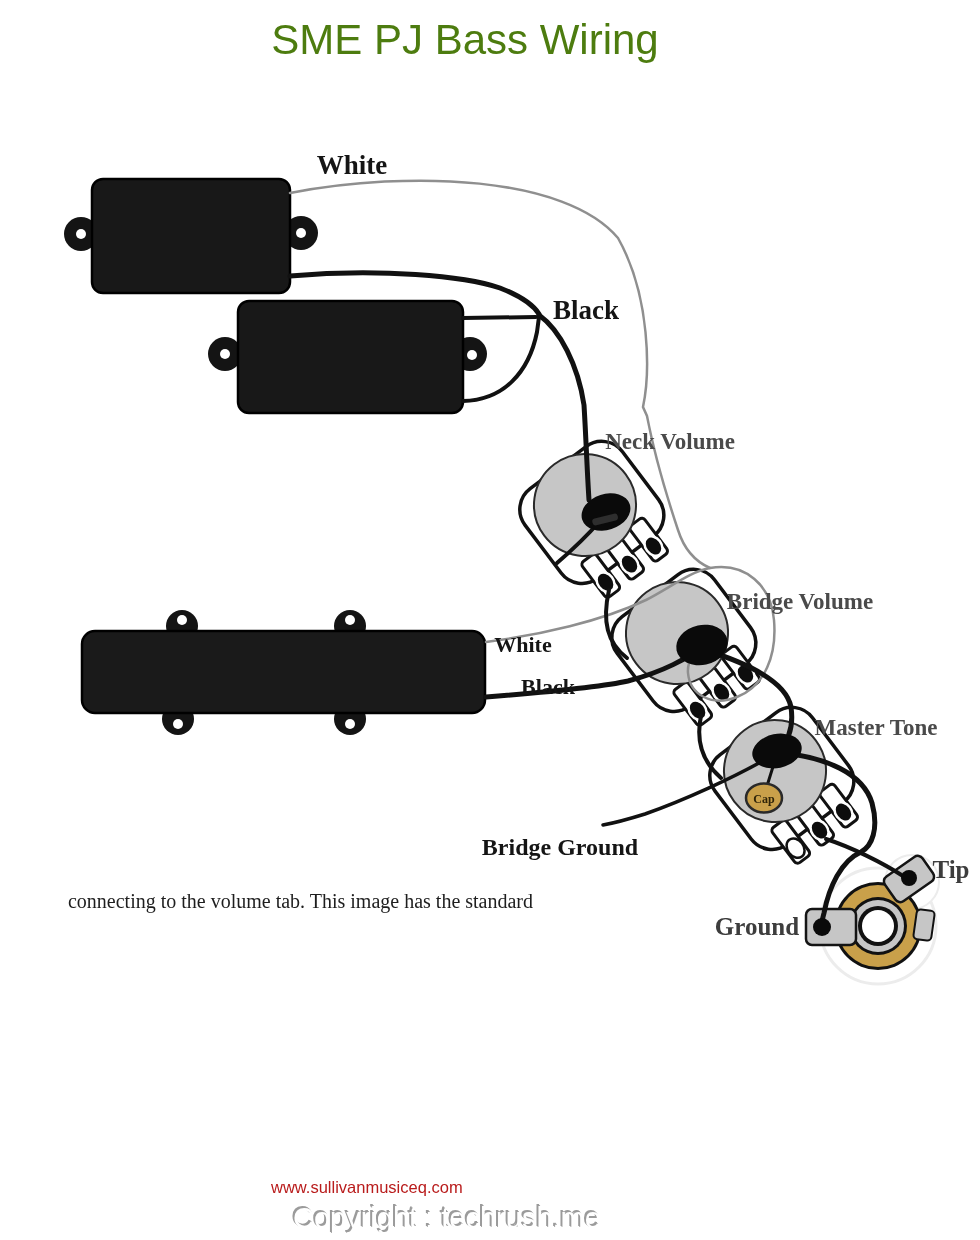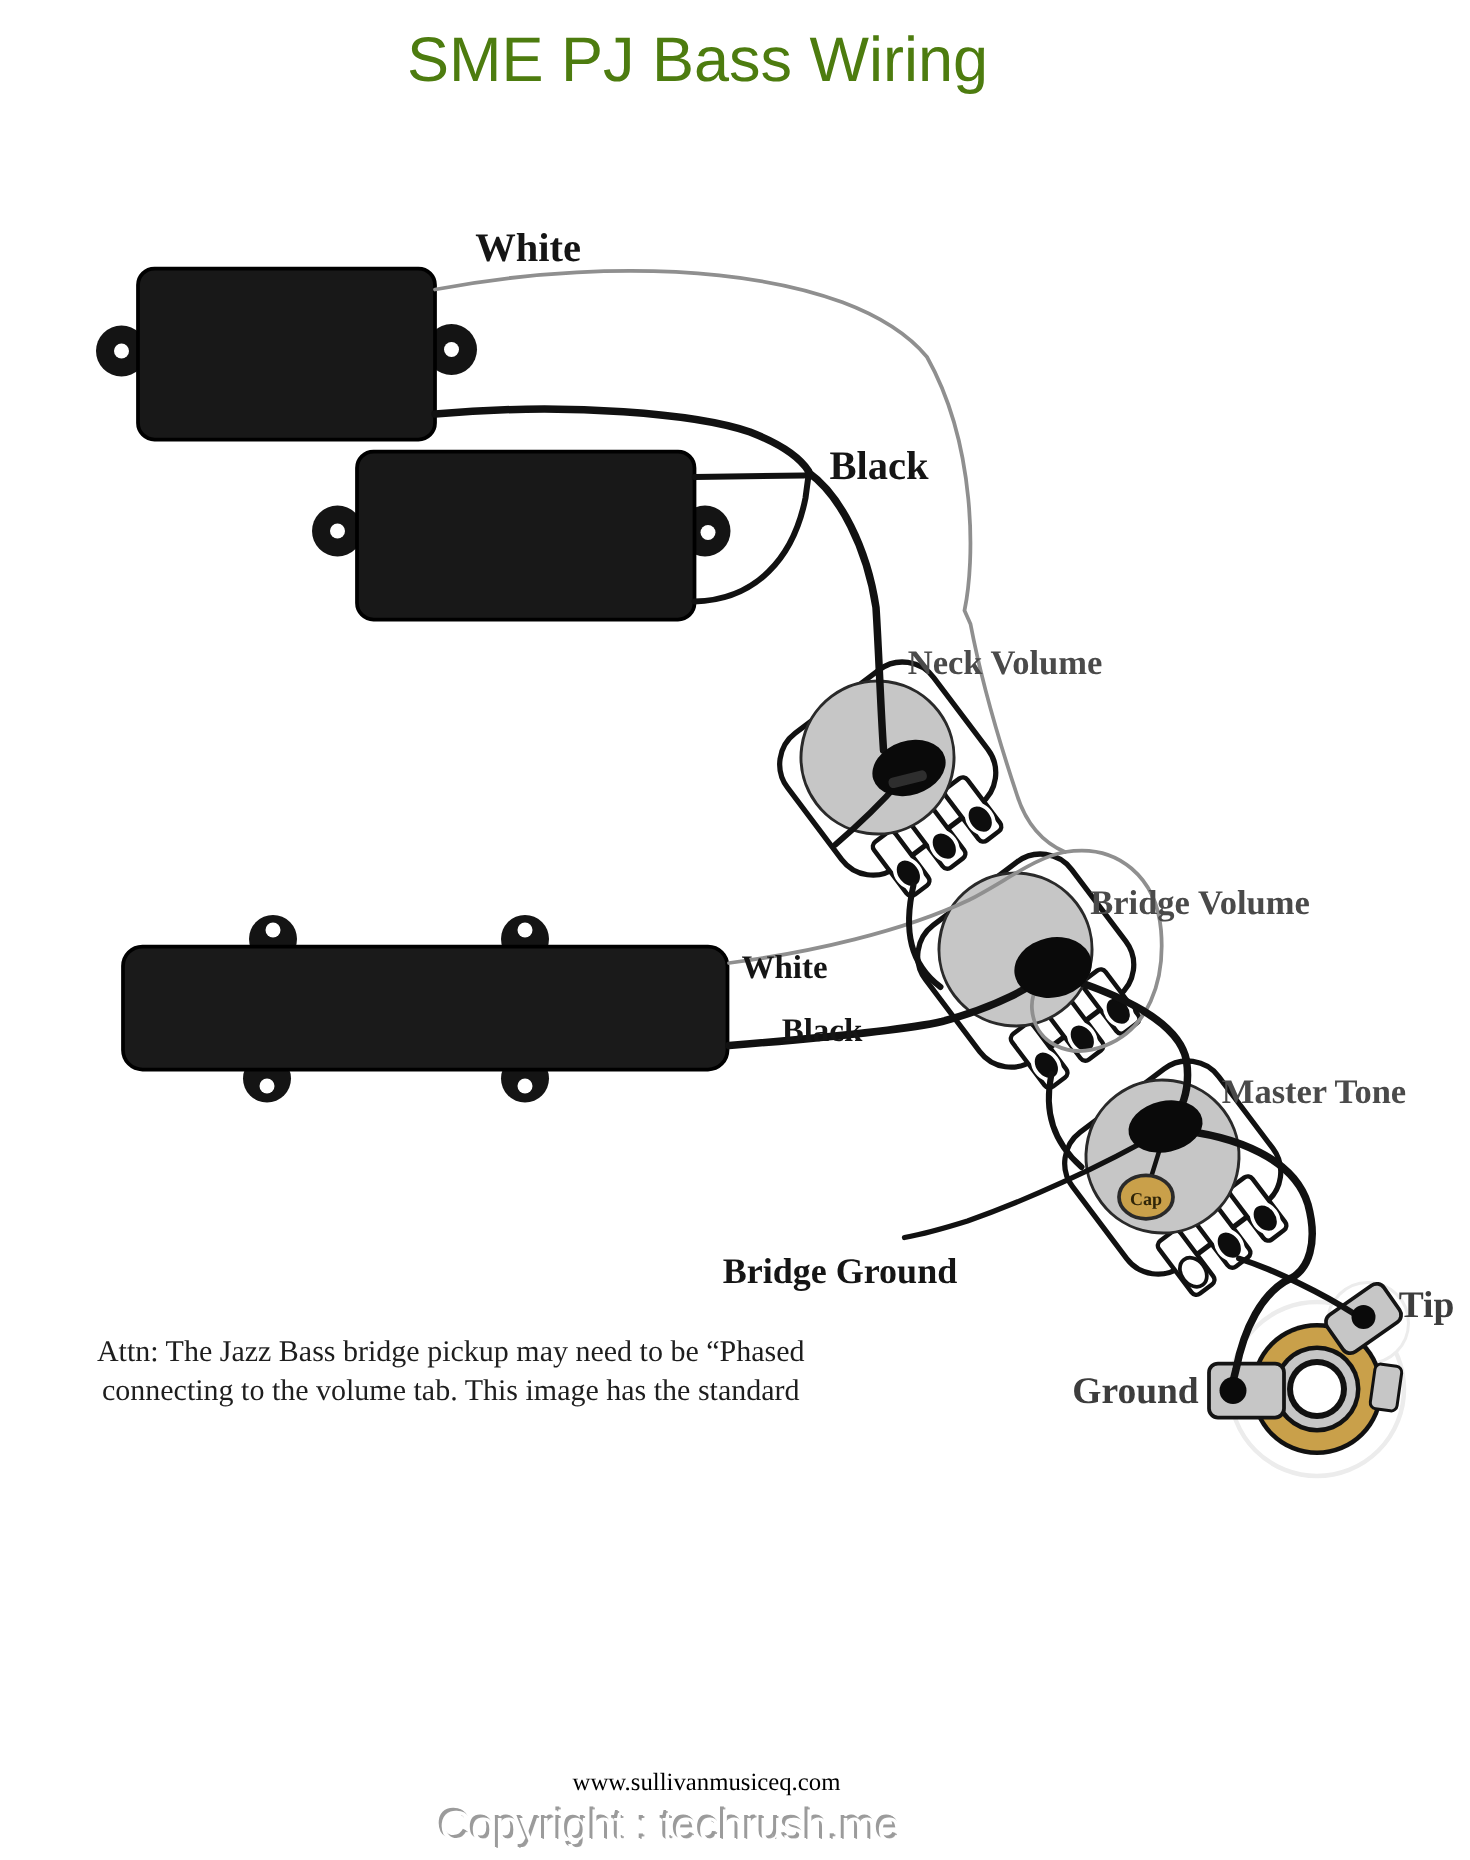--- a/index.html
+++ b/index.html
@@ -11,22 +11,22 @@
     position:absolute; top:16px; left:165px; width:600px; text-align:center;
     font-family:"Liberation Sans", sans-serif; font-size:42px; color:#4d7c0f;
     white-space:nowrap;
   }
   .note {
     position:absolute; top:889px; left:18px; width:565px; text-align:center;
     font-size:20px; line-height:25.6px; color:#1e1e1e;
   }
   .note div { white-space:nowrap; }
   .site {
-    position:absolute; top:1178px; left:271px; width:400px; text-align:center;
-    font-family:Liberation Serif, serif; font-size:16.5px; color:#000000;
+    position:absolute; top:1178px; left:271px; width:400px; 
+    font-family:Liberation Sans, sans-serif; font-size:16.5px; color:#b91c1c;
   }
   .copyright {
     position:absolute; top:1202px; left:293px; width:400px; text-align:left;
     font-family:"Liberation Sans", sans-serif; font-size:29px; color:#ffffff;
     text-shadow:-2px -2px 0 #9b9b9b, -1px -1px 0 #a8a8a8;
     white-space:nowrap;
   }
   svg { position:absolute; top:0; left:0; }
   svg text { font-family:"Liberation Serif", serif; font-weight:bold; }
   .lblDark  { fill:#151515; }
@@ -158,20 +158,19 @@
     <text x="800" y="609" font-size="23" text-anchor="middle" class="lblGray">Bridge Volume</text>
     <text x="876" y="735" font-size="23" text-anchor="middle" class="lblGray">Master Tone</text>
     <text x="523" y="652" font-size="22" text-anchor="middle" class="lblDark">White</text>
     <text x="548" y="694" font-size="22" text-anchor="middle" class="lblDark">Black</text>
     <text x="560" y="855" font-size="24" text-anchor="middle" class="lblDark">Bridge Ground</text>
     <text x="951" y="878" font-size="25" text-anchor="middle" class="lblJack">Tip</text>
     <text x="757" y="935" font-size="25" text-anchor="middle" class="lblJack">Ground</text>
   </svg>
 
   <div class="note">
-    <div>Attn: The Jazz  Bass bridge pickup may need to be “Phased</div>
     <div>connecting to the volume tab. This image has the standard</div>
   </div>
 
   <div class="site">www.sullivanmusiceq.com</div>
   <div class="copyright">Copyright : techrush.me</div>
 
 </div>
 
 </body></html>

